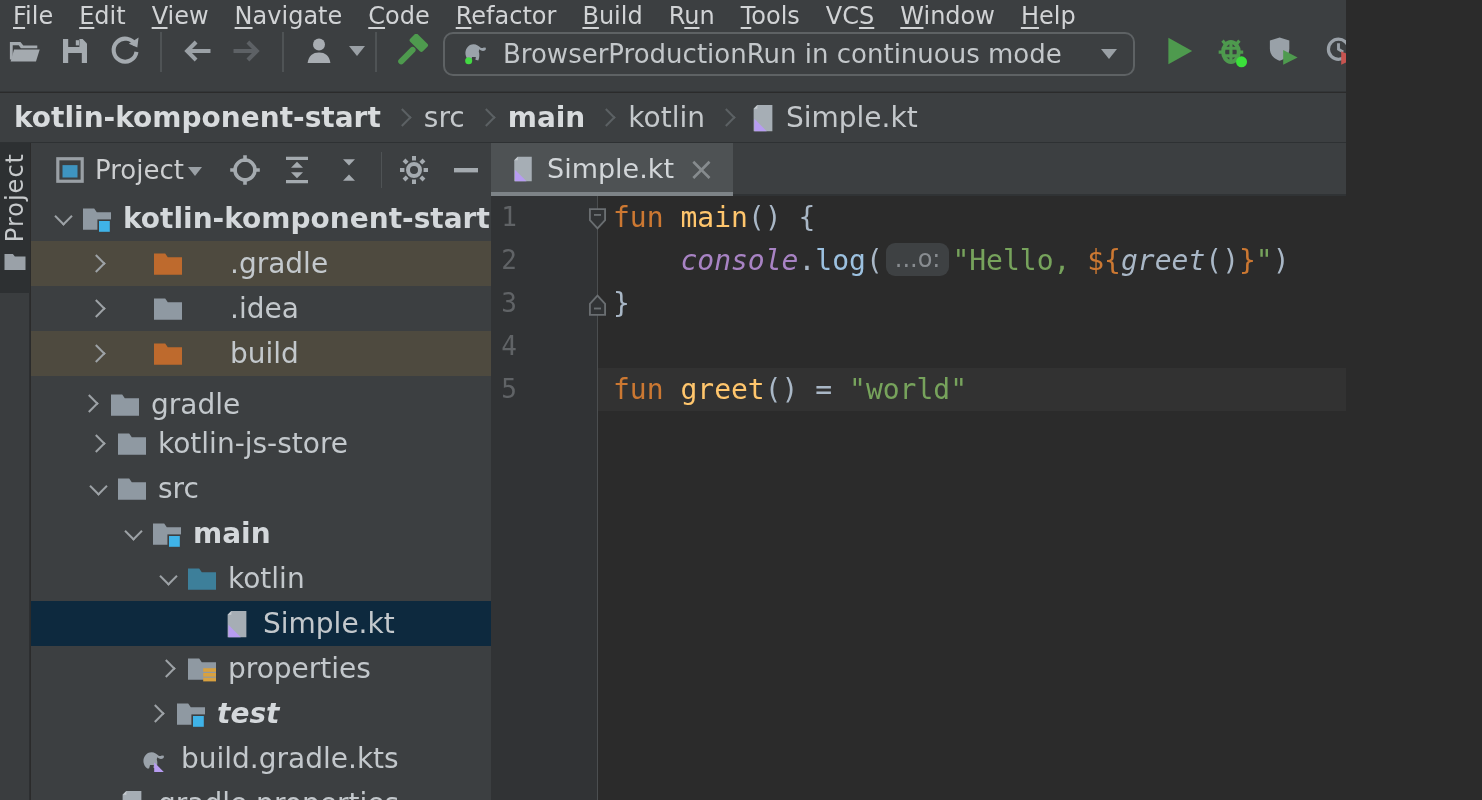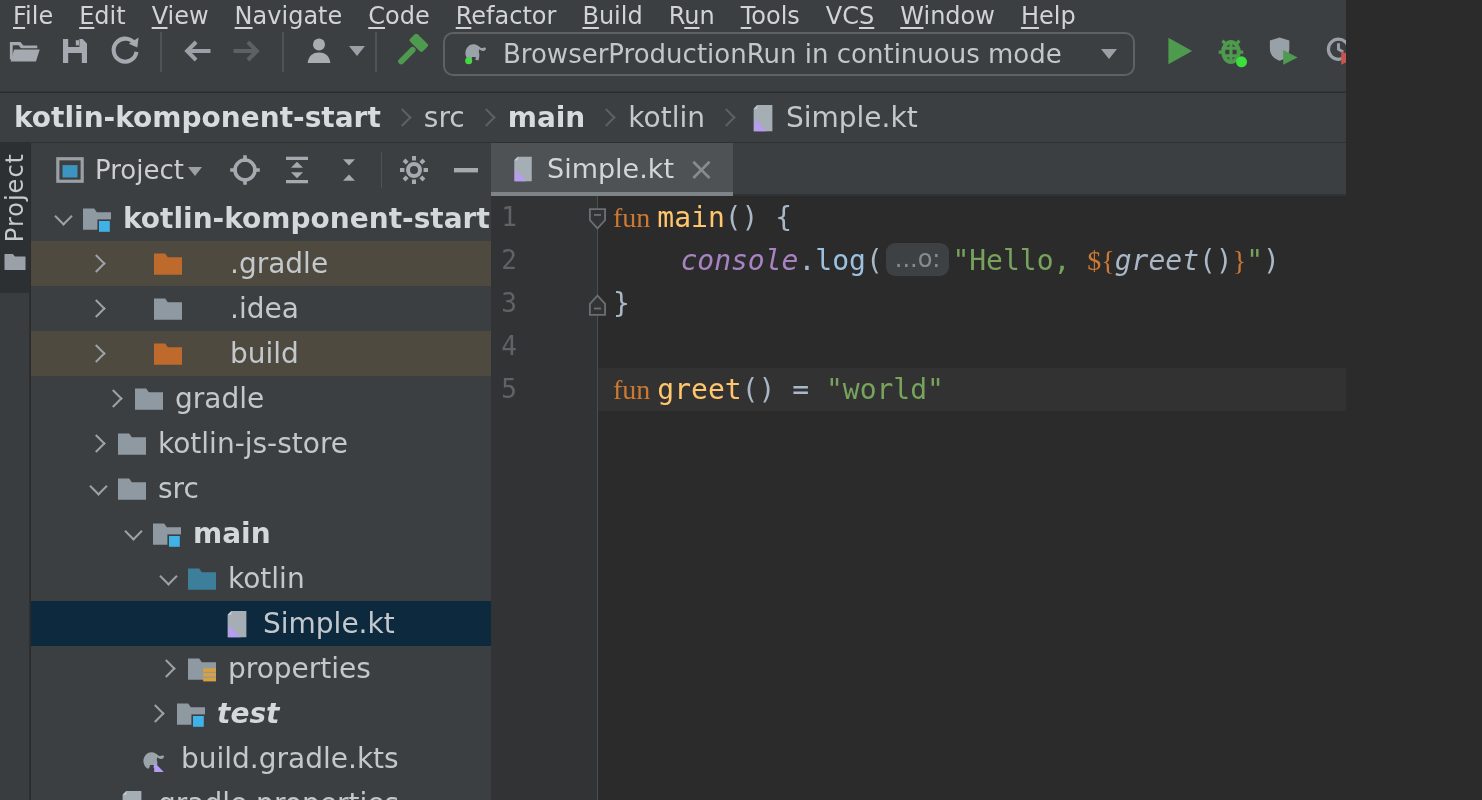--- a/index.html
+++ b/index.html
@@ -69,21 +69,21 @@
   .tab-close{font-size:32px;color:#868b8e;line-height:20px;}
   #code-area{position:absolute;top:53px;left:0;right:0;bottom:0;}
   #gutter{position:absolute;left:0;top:0;width:106px;bottom:0;background:#313335;}
   #gutter-sep{position:absolute;left:106px;top:0;bottom:0;width:1px;background:#4b4e50;}
   .gnum{height:43px;line-height:43px;text-align:right;padding-right:80px;
         font-family:"DejaVu Sans Mono","Liberation Mono",monospace;font-size:26px;color:#606366;}
   #code{position:absolute;left:107px;top:0;right:0;bottom:0;
         font-family:"DejaVu Sans Mono","Liberation Mono",monospace;font-size:28px;cursor:text;}
   .code-line{height:43px;line-height:43px;white-space:pre;padding-left:15px;}
   .code-line.current{background:#323232;}
-  .tk-kw{color:#CC7832;font-family:Liberation Serif, serif;}
+  .tk-kw{color:#CC7832;}
   .tk-fn{color:#FFC66D;}
   .tk-fni{color:#A9B7C6;font-style:italic;}
   .tk-prop{color:#a883c4;font-style:italic;}
   .tk-call{color:#9CC1E0;}
   .tk-str{color:#77A35C;}
   .tk-pl{color:#A9B7C6;}
   .inlay{display:inline-block;background:#3e4143;color:#888c90;border-radius:9px;
          padding:0 9px;margin:0 3px;font-size:24px;line-height:33px;vertical-align:3px;
          font-family:"DejaVu Sans","Liberation Sans",sans-serif;}
   .fold{position:absolute;left:94px;width:25px;height:28px;}
@@ -317,21 +317,21 @@
             <span class="chev-slot">
               <span class="chev"></span>
             </span>
             <span class="ticon">
               <svg width="32" height="32" viewBox="0 0 16 16">
                 <path d="M1 2.8h5.6l1.3 1.8H15v8.8H1z" fill="#BE6A2D"></path>
               </svg>
             </span>
             <span class="tlabel">build</span>
           </div>
-          <div class="row" style="padding-left: 66px;">
+          <div class="row" style="padding-left: 42px; align-items: flex-end;">
             <span class="chev-slot">
               <span class="chev"></span>
             </span>
             <span class="ticon">
               <svg width="32" height="32" viewBox="0 0 16 16">
                 <path d="M1 2.8h5.6l1.3 1.8H15v8.8H1z" fill="#8F99A2"></path>
               </svg>
             </span>
             <span class="tlabel">gradle</span>
           </div>

